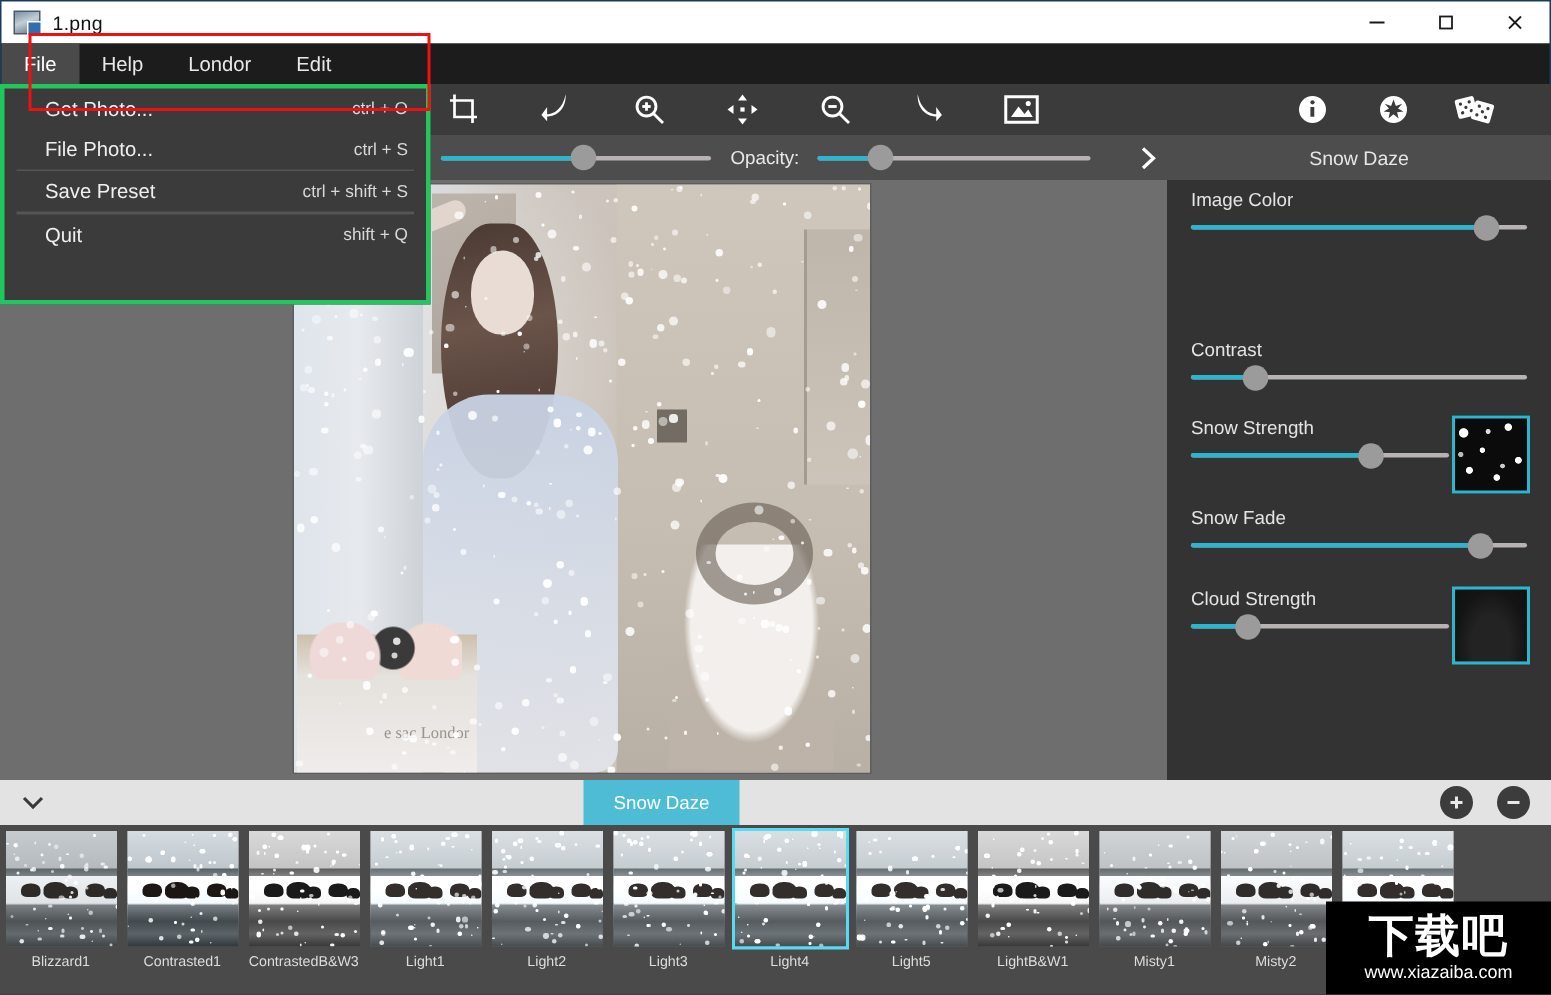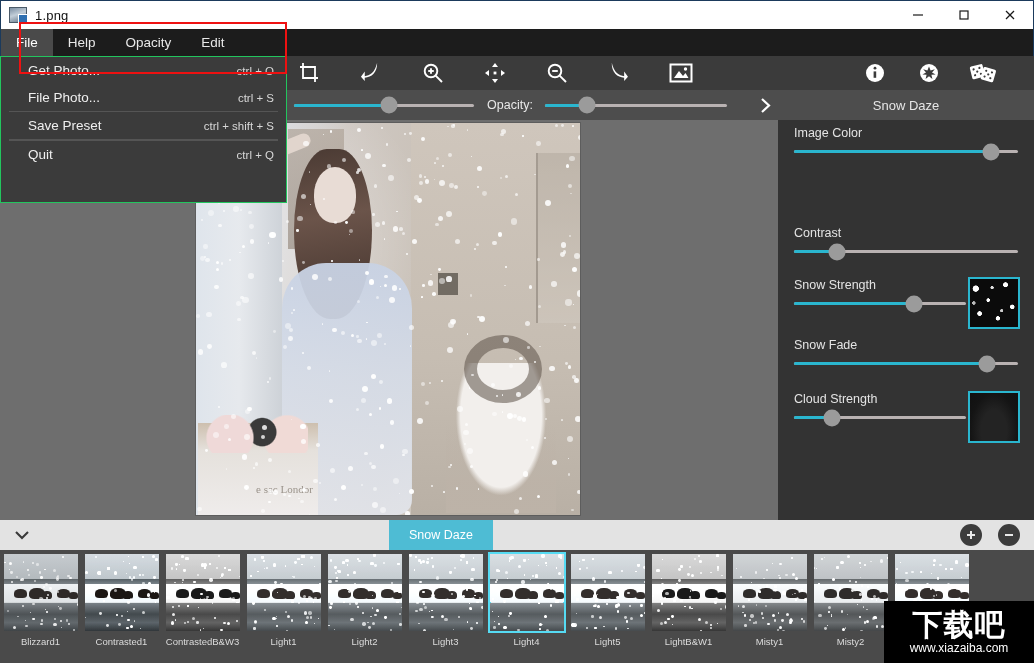--- a/index.html
+++ b/index.html
@@ -41,21 +41,21 @@
   }
   .menu-item {
     display: flex; align-items: center; padding: 0 15px;
     color: #e8e8e8; font-size: 13.5px;
   }
   .menu-item.active { background: #4a4a4a; color: #ffffff; }
 
   
   .dropdown {
     position: absolute; left: 0; top: 56px; width: 287px; height: 147px;
-    background: #3b3b3b; z-index: 40; border: 1px solid #22c55e;
+    background: #3b3b3b; z-index: 40; border: 3px solid #22c55e;
   }
   .dd-item {
     position: relative; height: 27px; display: flex; align-items: center;
     padding: 0 12px 0 27px; color: #efefef; font-size: 13.5px;
   }
   .dd-item .accel { margin-left: auto; font-size: 11.5px; color: #d8d8d8; }
   .dd-sep { height: 1px; background: #555; margin: 0 8px; }
   .dd-highlight {
     position: absolute; left: 19px; top: 22px; width: 268px; height: 52px;
     border: 2px solid #ee1111; z-index: 45; pointer-events: none;
@@ -247,21 +247,21 @@
   </div>
 
   <div class="menubar">
     <div class="menu-item active">
         <span>File</span>
       </div>
     <div class="menu-item">
         <span>Help</span>
       </div>
     <div class="menu-item">
-        <span>Opacity</span>
+        <span>Londor</span>
       </div>
     <div class="menu-item">
         <span>Edit</span>
       </div>
   </div>
 
   <div class="toolbar">
     <div class="tb-icons">
       <div class="tb-icon">
         <svg width="22" height="22" viewBox="0 0 22 22" fill="none" stroke="currentColor" stroke-width="1.8">
@@ -1667,18 +1667,18 @@
     </div>
     <div class="dd-sep"></div>
     <div class="dd-item">
       <span>Save Preset</span>
       <span class="accel">ctrl + shift + S</span>
     </div>
     <div class="dd-sep"></div>
     <div class="dd-sep"></div>
     <div class="dd-item">
       <span>Quit</span>
-      <span class="accel">ctrl + Q</span>
+      <span class="accel">shift + Q</span>
     </div>
   </div>
   <div class="dd-highlight"></div>
 
 </div>
 
 </body></html>

